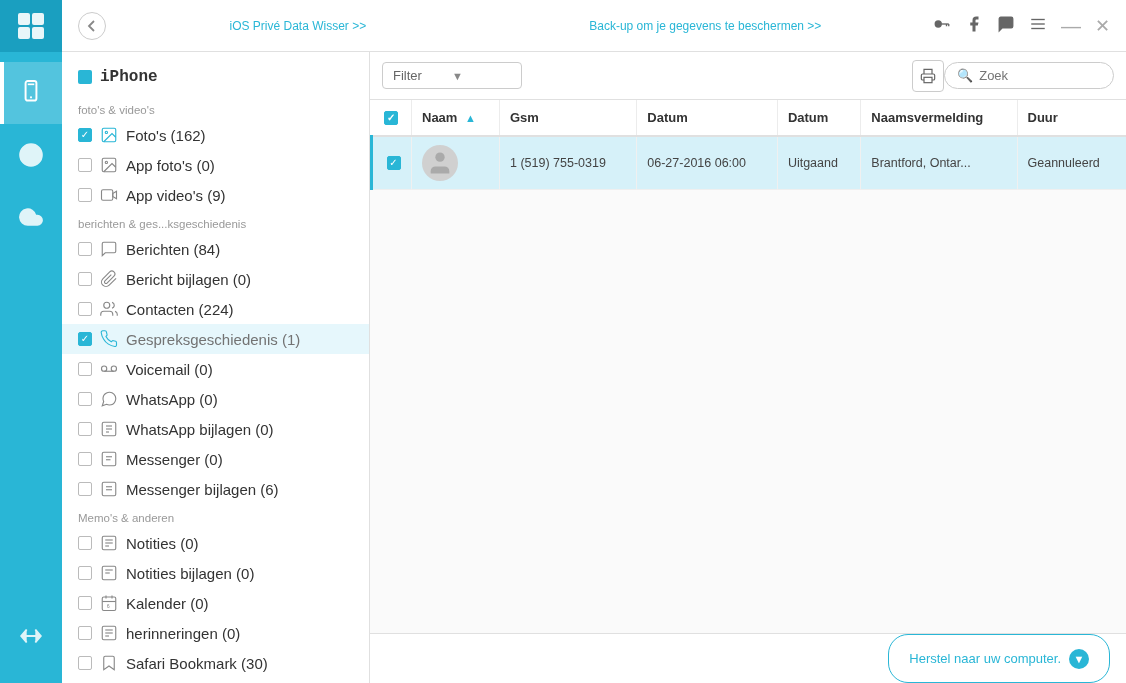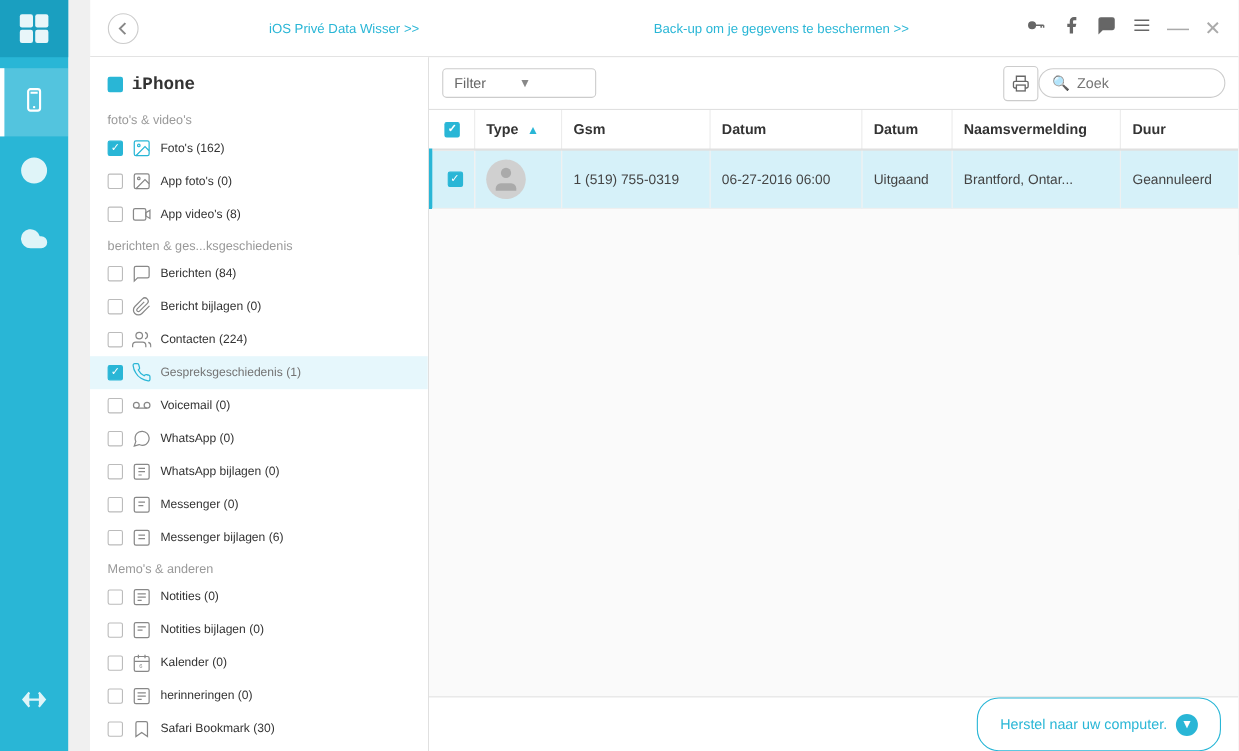--- a/index.html
+++ b/index.html
@@ -56,21 +56,20 @@
     }
     .sidebar-nav-item svg { fill: white; opacity: 0.85; }
     .sidebar-nav-item.active svg { opacity: 1; }
 
     
     .main-content {
       flex: 1;
       display: flex;
       flex-direction: column;
       height: 683px;
-      padding-left: 20px;
     }
 
     
     .topbar {
       height: 52px;
       background: white;
       border-bottom: 1px solid #e0e0e0;
       display: flex;
       align-items: center;
       padding: 0 16px;
@@ -190,21 +189,21 @@
     }
     .tree-item-icon {
       width: 22px;
       height: 22px;
       display: flex;
       align-items: center;
       justify-content: center;
       flex-shrink: 0;
     }
     .tree-item-label {
-      font-size: 11px;
+      font-size: 15px;
       color: #333;
       flex: 1;
     }
     .tree-item.active .tree-item-label {
       color: #737373;
       font-weight: 500;
     }
 
     
     .data-panel {
@@ -494,21 +493,21 @@
         <span class="tree-item-label">App foto's (0)</span>
       </div>
       <div class="tree-item">
         <div class="tree-checkbox"></div>
         <div class="tree-item-icon">
           <svg width="18" height="18" viewBox="0 0 24 24" fill="none" stroke="#888" stroke-width="1.5">
             <rect x="2" y="5" width="15" height="14" rx="2"></rect>
             <polygon points="22,7 17,10 17,14 22,17"></polygon>
           </svg>
         </div>
-        <span class="tree-item-label">App video's (8)</span>
+        <span class="tree-item-label">App video's (9)</span>
       </div>
 
       <div class="tree-section-label">berichten &amp; ges...ksgeschiedenis</div>
       <div class="tree-item">
         <div class="tree-checkbox"></div>
         <div class="tree-item-icon">
           <svg width="18" height="18" viewBox="0 0 24 24" fill="none" stroke="#888" stroke-width="1.5">
             <path d="M21 15a2 2 0 0 1-2 2H7l-4 4V5a2 2 0 0 1 2-2h14a2 2 0 0 1 2 2z"></path>
           </svg>
         </div>
@@ -689,21 +688,21 @@
       </div>
 
       <div class="data-table-wrap">
         <table>
           <thead>
             <tr>
               <th class="th-check">
                 <div class="tree-checkbox checked" style="margin:0 auto;"></div>
               </th>
               <th>
-                <span>Type</span>
+                <span>Naam</span>
                 <span class="sort-arrow">▲</span>
               </th>
               <th>Gsm</th>
               <th>Datum</th>
               <th>Datum</th>
               <th>Naamsvermelding</th>
               <th>Duur</th>
             </tr>
           </thead>
           <tbody>

